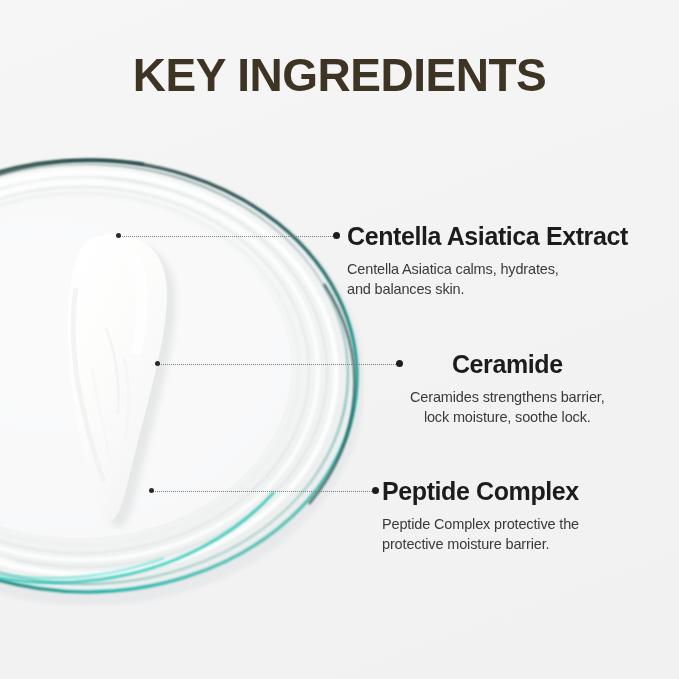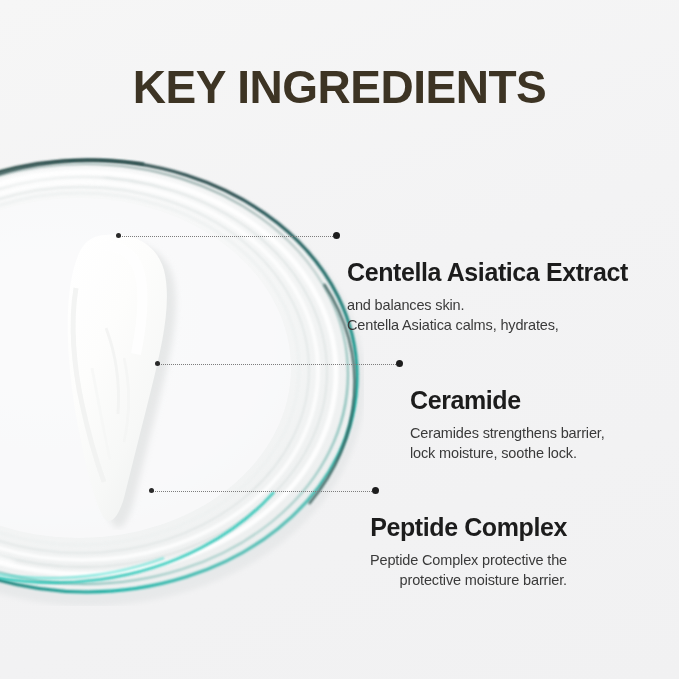--- a/index.html
+++ b/index.html
@@ -27,21 +27,20 @@
     left: 0;
     top: 47px;
     width: 679px;
     text-align: center;
     font-size: 46px;
     line-height: 56px;
     font-weight: bold;
     letter-spacing: -0.5px;
     color: #3d3424;
     white-space: nowrap;
-    margin-top: 12px;
   }
 
   
   #dish-wrap {
     position: absolute;
     left: -196px;
     top: 144px;
     width: 560px;
     height: 462px;
     pointer-events: none;
@@ -74,21 +73,21 @@
   }
   .bigdot {
     position: absolute;
     width: 7px;
     height: 7px;
     border-radius: 50%;
     background: #1d1d1d;
   }
 
   
-  .callout { position: absolute; margin-top: 36px; }
+  .callout { position: absolute; }
   .callout-title {
     font-size: 25px;
     line-height: 30px;
     font-weight: bold;
     color: #1c1c1c;
     letter-spacing: -0.4px;
     white-space: nowrap;
   }
   .callout-body {
     font-size: 14.5px;
@@ -214,34 +213,34 @@
   <div class="enddot" style="left:155px; top:361px;"></div>
   <div class="bigdot" style="left:396px; top:360px;"></div>
 
   <div class="leader" style="left:152px; top:491px; width:220px;"></div>
   <div class="enddot" style="left:149px; top:488px;"></div>
   <div class="bigdot" style="left:372px; top:487px;"></div>
 
   <div class="callout" style="left:347px; top:221px;">
     <div class="callout-title">Centella Asiatica Extract</div>
     <div class="callout-body">
+      <div>Centella Asiatica calms, hydrates,</div>
       <div>and balances skin.</div>
-      <div>Centella Asiatica calms, hydrates,</div>
     </div>
   </div>
 
-  <div class="callout" style="left:410px; top:349px;">
+  <div class="callout" style="left:410px; top:349px;text-align:center;">
     <div class="callout-title">Ceramide</div>
     <div class="callout-body">
       <div>Ceramides strengthens barrier,</div>
       <div>lock moisture, soothe lock.</div>
     </div>
   </div>
 
-  <div class="callout" style="left:370px; top:476px;text-align:right;">
+  <div class="callout" style="left:382px; top:476px;">
     <div class="callout-title">Peptide Complex</div>
     <div class="callout-body">
       <div>Peptide Complex protective the</div>
       <div>protective moisture barrier.</div>
     </div>
   </div>
 
 </div>
 
 </body></html>

